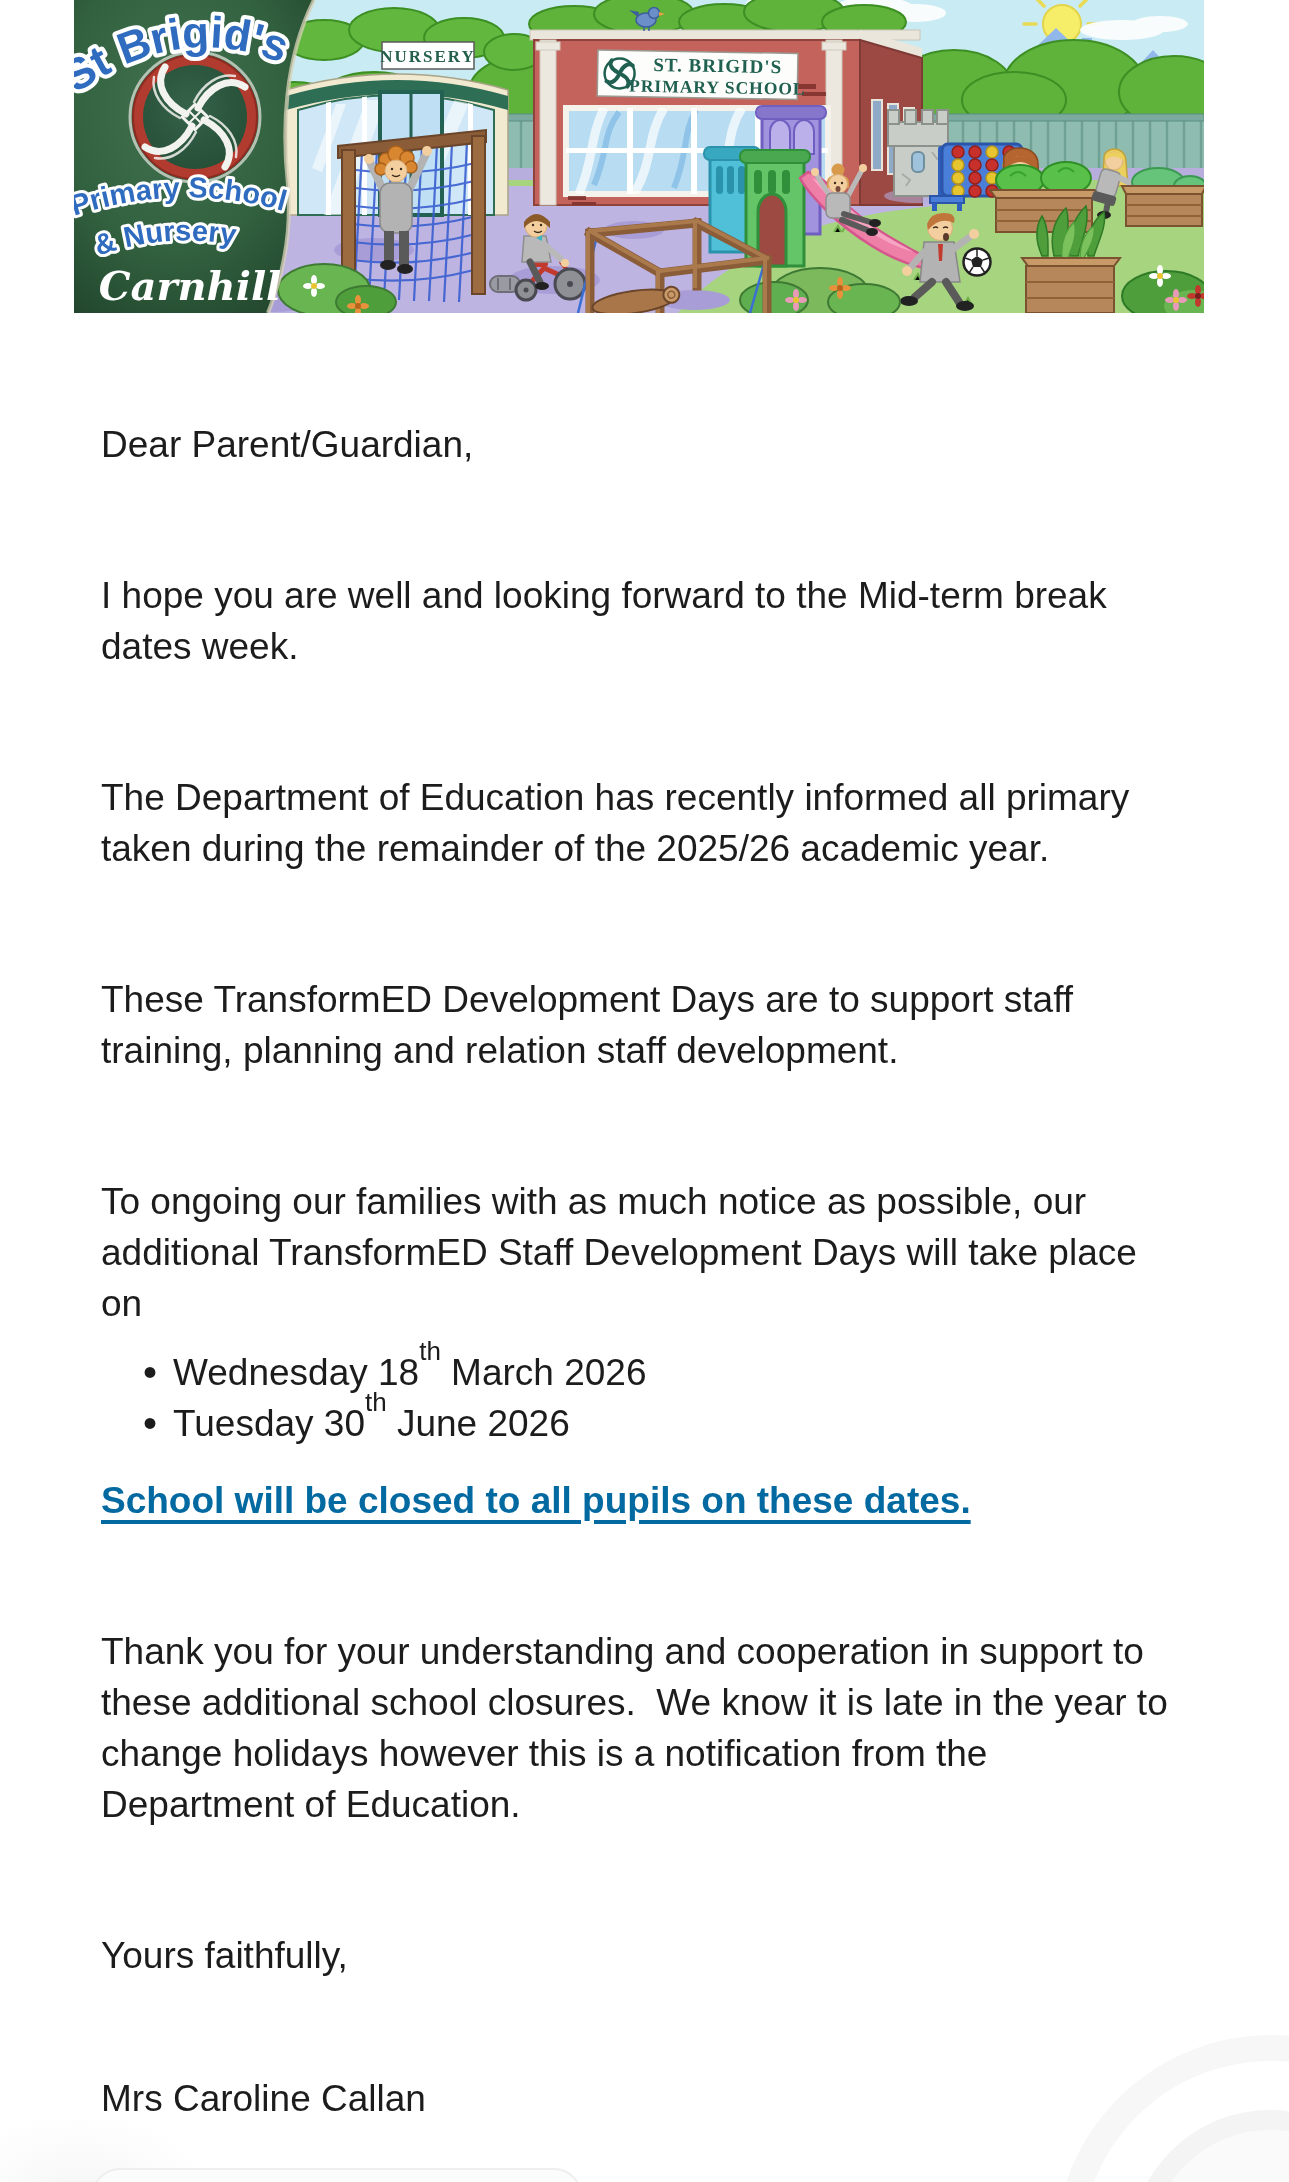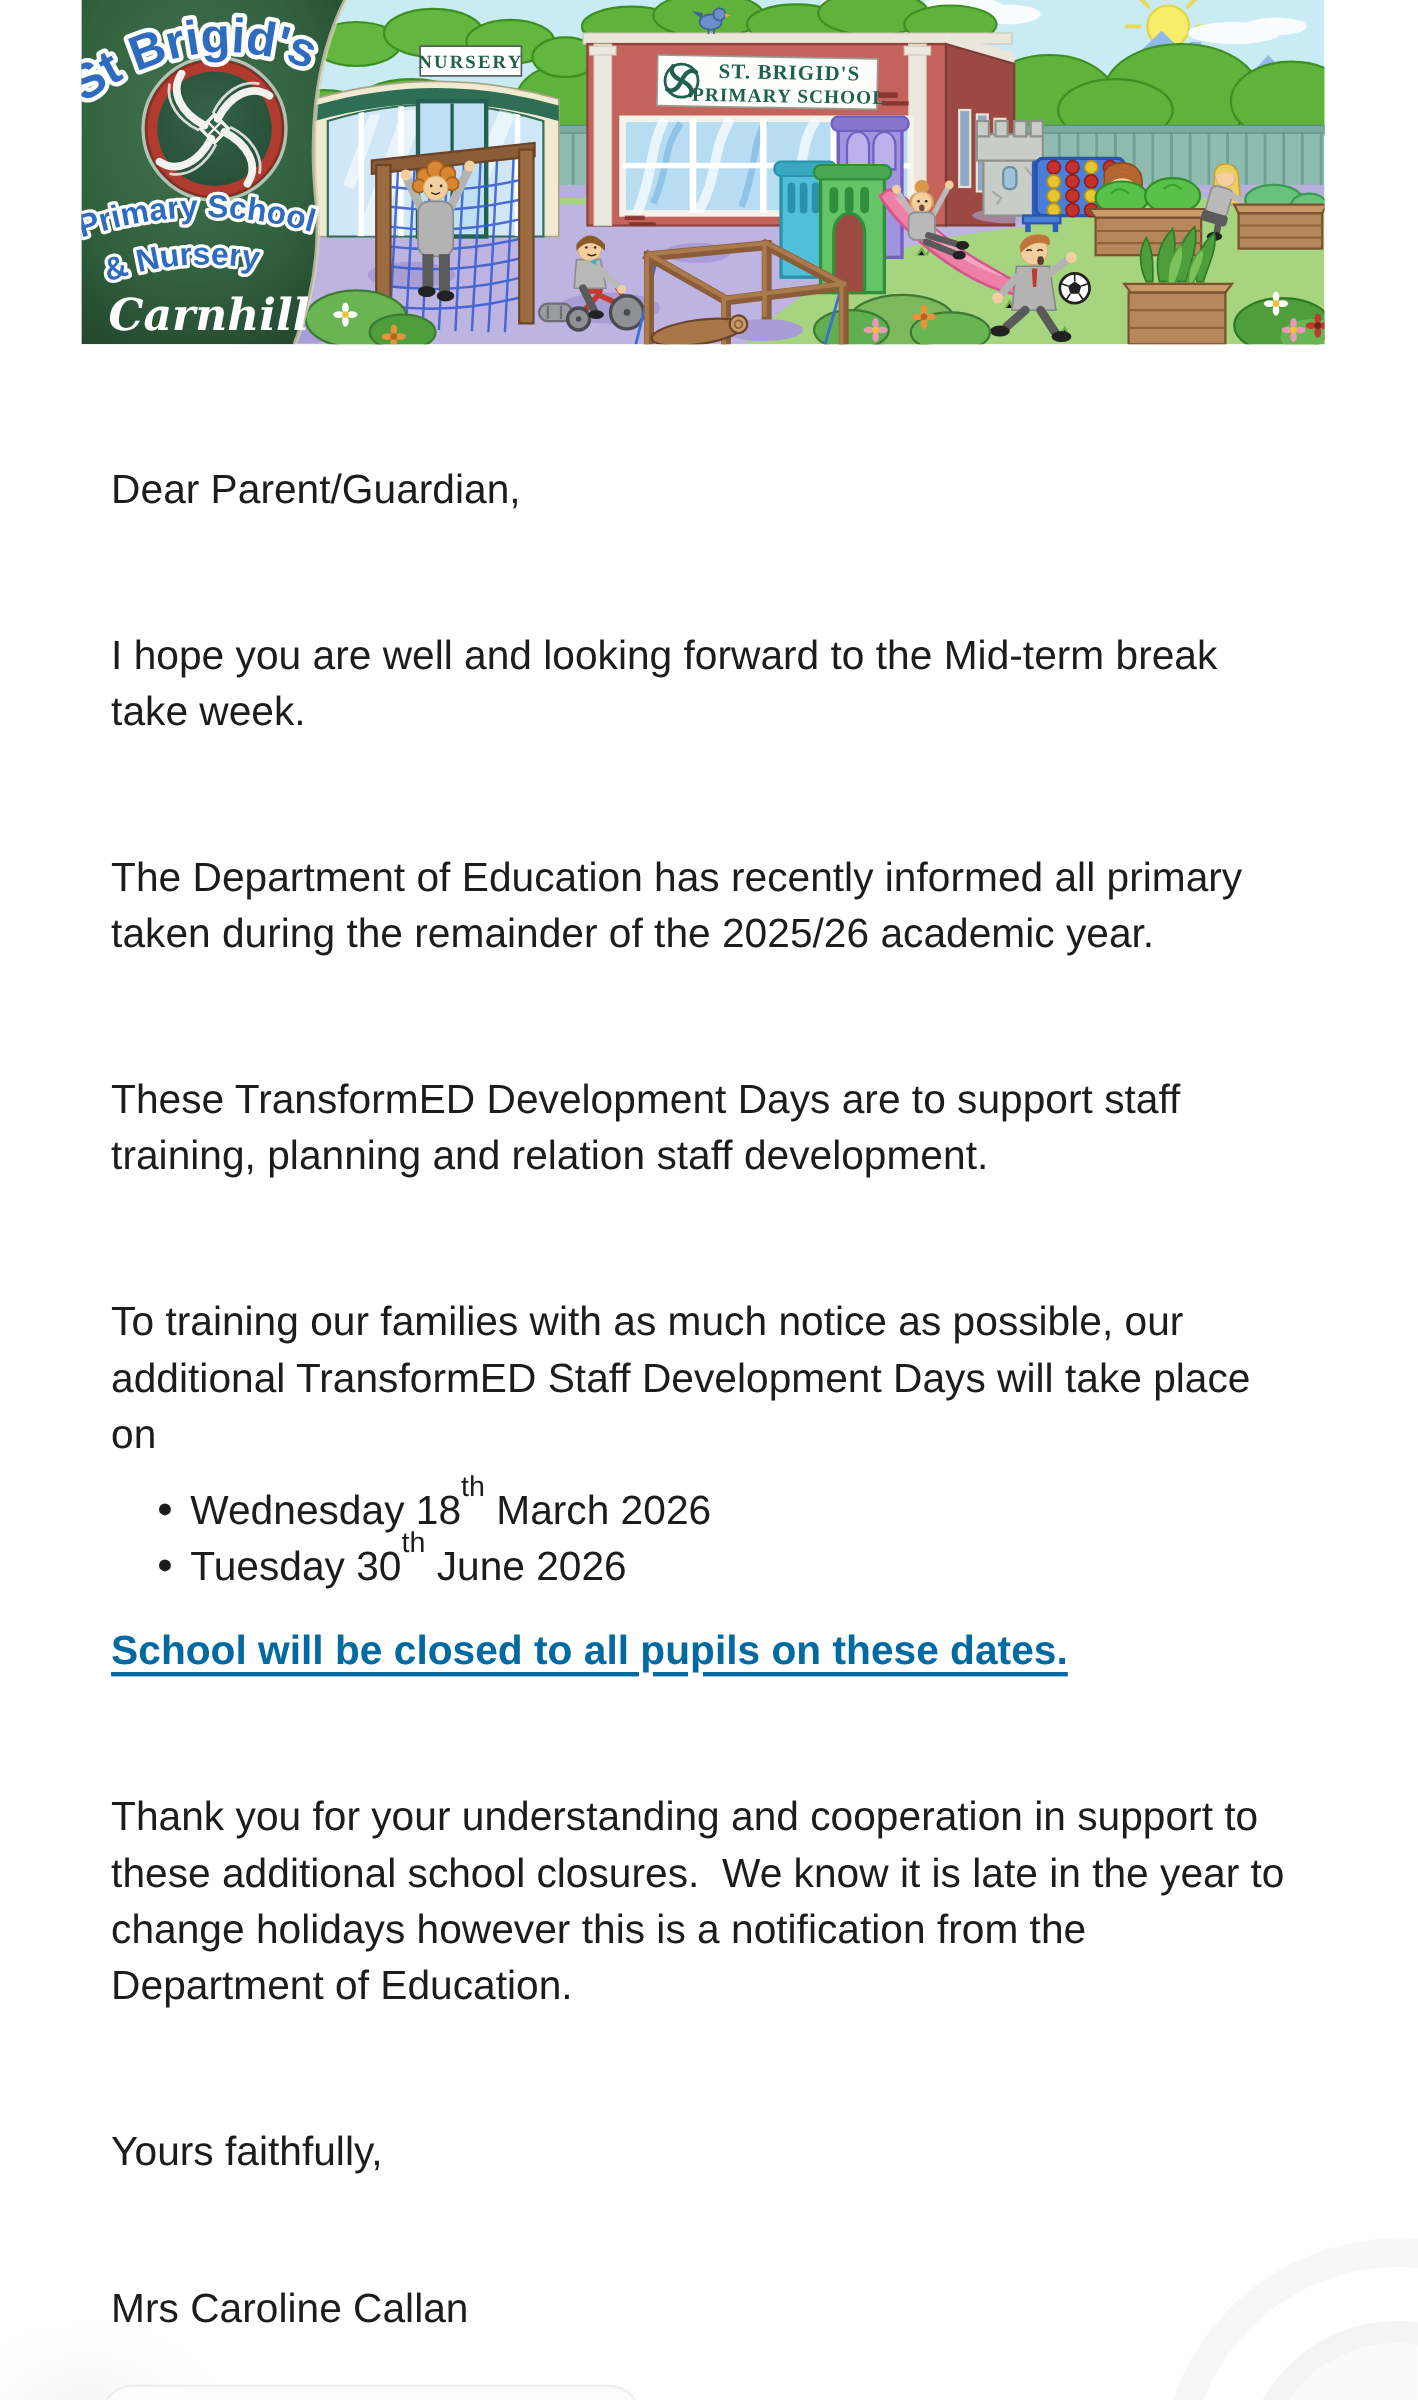--- a/index.html
+++ b/index.html
@@ -614,35 +614,35 @@
     </svg>
   </div>
 
   <div class="letter">
     <p class="salutation">
       <span class="ln">Dear Parent/Guardian,</span>
     </p>
 
     <p class="para">
       <span class="ln">I hope you are well and looking forward to the Mid-term break</span>
-      <span class="ln">take week.</span>
+      <span class="ln">dates week.</span>
     </p>
 
     <p class="para">
       <span class="ln">The Department of Education has recently informed all primary</span>
       <span class="ln">taken during the remainder of the 2025/26 academic year.</span>
     </p>
 
     <p class="para">
       <span class="ln">These TransformED Development Days are to support staff</span>
       <span class="ln">training, planning and relation staff development.</span>
     </p>
 
     <p class="para para-notice">
-      <span class="ln">To training our families with as much notice as possible, our</span>
+      <span class="ln">To ongoing our families with as much notice as possible, our</span>
       <span class="ln">additional TransformED Staff Development Days will take place</span>
       <span class="ln">on</span>
     </p>
 
     <ul class="dates">
       <li><span>Wednesday 18</span><sup>th</sup><span> March 2026</span></li>
       <li><span>Tuesday 30</span><sup>th</sup><span> June 2026</span></li>
     </ul>
 
     <p class="closure">

